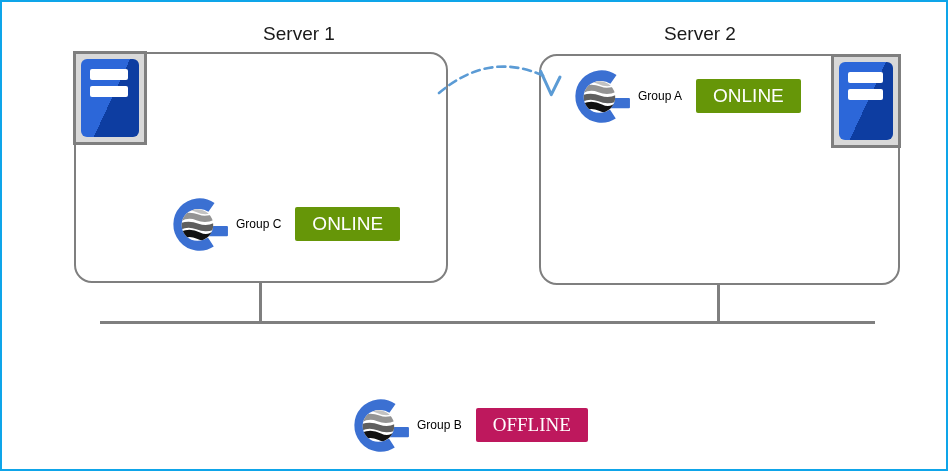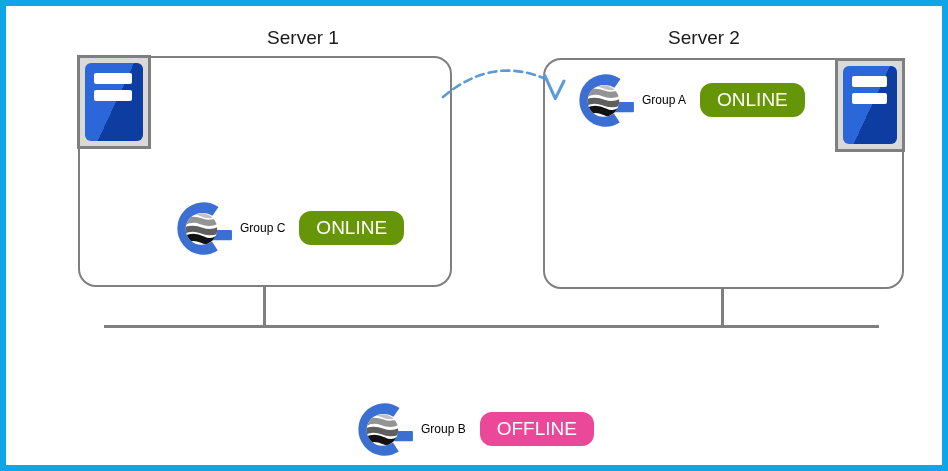--- a/index.html
+++ b/index.html
@@ -1,19 +1,19 @@
 <!DOCTYPE html>
 <html><head>
 <meta charset="utf-8">
 <style>
   * { margin:0; padding:0; box-sizing:border-box; }
   html,body { background:#fff; }
   .canvas {
     position:relative; width:948px; height:471px;
-    background:#ffffff; border:6px solid #0ea5e9;
+    background:#ffffff; border:2px solid #0ea5e9;
     font-family:"Liberation Sans", sans-serif; color:#000;
     overflow:hidden;
   }
   .lbl { position:absolute; font-size:19px; color:#1a1a1a; text-align:center; white-space:nowrap; }
   .server-box {
     position:absolute; border:2.5px solid #7f7f7f; border-radius:18px; background:#fff;
   }
   .box-s1 { left:72px; top:50px; width:374px; height:231px; }
   .box-s2 { left:537px; top:52px; width:361px; height:231px; }
 
@@ -31,21 +31,21 @@
   .tower .bar1 { top:10px; } .tower .bar2 { top:27px; }
 
   
   .group-row { position:absolute; display:flex; align-items:center; height:62px; }
   .row-a { left:570px; top:63px; }
   .row-c { left:168px; top:191px; }
   .row-b { left:349px; top:392px; }
   .group-label { font-size:12px; margin:0 14px 0 5px; white-space:nowrap; }
   .badge {
     height:34px; display:flex; align-items:center; padding:0 17px;
-    border-radius:12px; color:#ffffff; font-size:19px; white-space:nowrap;
+    border-radius:2px; color:#ffffff; font-size:19px; white-space:nowrap;
   }
 
   
   .net { position:absolute; background:#7f7f7f; }
   .net-bus { left:98px; top:319px; width:775px; height:3px; }
   .net-v1 { left:257px; top:280px; width:3px; height:41px; }
   .net-v2 { left:715px; top:282px; width:3px; height:39px; }
 
   .failover-svg { position:absolute; left:425px; top:42px; }
   .logo-svg { width:61px; height:61px; display:block; }
@@ -136,16 +136,16 @@
           </clipPath>
         <g clip-path="url(#sphB)" fill="none" stroke-linecap="round">
           <path d="M8,17 Q17,10 27,15 T47,12" stroke="#c2c2c2" stroke-width="6"></path>
           <path d="M8,25 Q17,19 27,23 T47,20" stroke="#949494" stroke-width="6"></path>
           <path d="M8,33 Q17,28 27,32 T47,30" stroke="#5f5f5f" stroke-width="6"></path>
           <path d="M9,42 Q18,36 28,41 T46,38" stroke="#111111" stroke-width="7"></path>
         </g>
       </g>
     </svg>
     <span class="group-label">Group B</span>
-    <span class="badge" style="background: #ec4899;">OFFLINE</span>
+    <span class="badge" style="background: #be185d; font-family: Liberation Serif, serif;">OFFLINE</span>
   </div>
 
 </div>
 
 </body></html>

